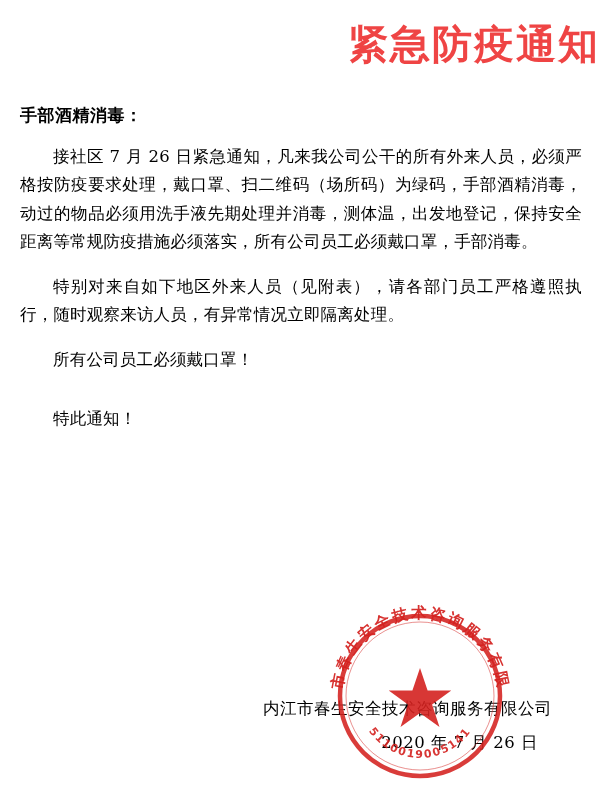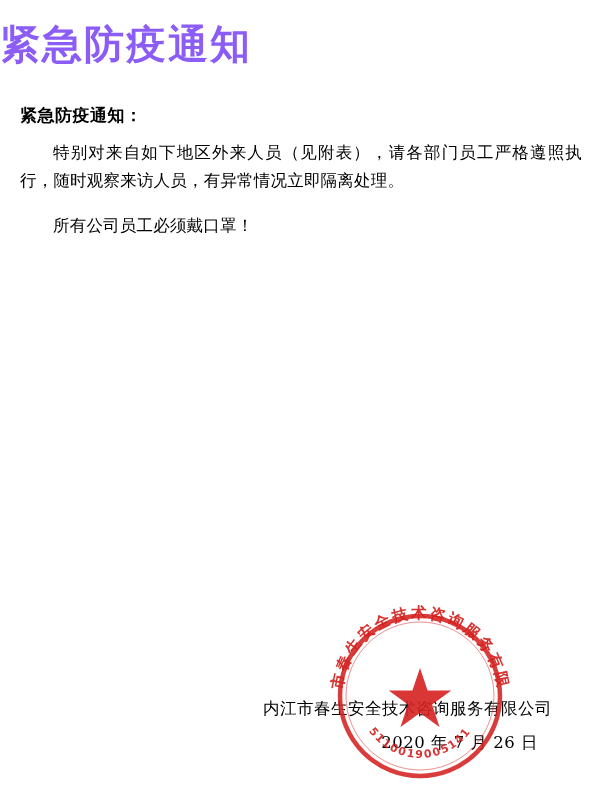--- a/index.html
+++ b/index.html
@@ -17,29 +17,29 @@
   }
   .page {
     position: relative;
     width: 600px;
     height: 801px;
     box-sizing: border-box;
     padding: 0;
     background: #ffffff;
   }
   .doc-title {
-    text-align: left;
+    text-align: right;
     font-family: "DejaVu Serif", serif;
     font-weight: 700;
     font-size: 40px;
     letter-spacing: 2px;
     margin: 0;
     padding-top: 18px;
     line-height: 1.3;
-    color: #8b5cf6;
+    color: #ef4444;
   }
   .recipient {
     margin: 34px 0 0 20px;
     font-size: 17px;
     font-family: "DejaVu Serif", serif;
     font-weight: 700;
     letter-spacing: 0.5px;
   }
   .body-text {
     margin: 0 18px 0 20px;
@@ -93,25 +93,27 @@
     height: 200px;
   }
 </style>
 </head>
 <body>
 
 <div class="page">
 
   <h1 class="doc-title">紧急防疫通知</h1>
 
-  <div class="recipient">紧急防疫通知：</div>
+  <div class="recipient">手部酒精消毒：</div>
 
   <div class="body-text">
+    <p class="para-first">接社区 7 月 26 日紧急通知，凡来我公司公干的所有外来人员，必须严格按防疫要求处理，戴口罩、扫二维码（场所码）为绿码，手部酒精消毒，动过的物品必须用洗手液先期处理并消毒，测体温，出发地登记，保持安全距离等常规防疫措施必须落实，所有公司员工必须戴口罩，手部消毒。</p>
     <p class="para">特别对来自如下地区外来人员（见附表），请各部门员工严格遵照执行，随时观察来访人员，有异常情况立即隔离处理。</p>
     <p class="para">所有公司员工必须戴口罩！</p>
+    <p class="para-notice">特此通知！</p>
   </div>
 
   <div class="signature-block">
     <div class="sig-company">内江市春生安全技术咨询服务有限公司</div>
     <div class="sig-date">2020 年 7 月 26 日</div>
   </div>
 
   <div class="seal">
     <svg viewBox="0 0 200 200" xmlns="http://www.w3.org/2000/svg">
       <defs>

